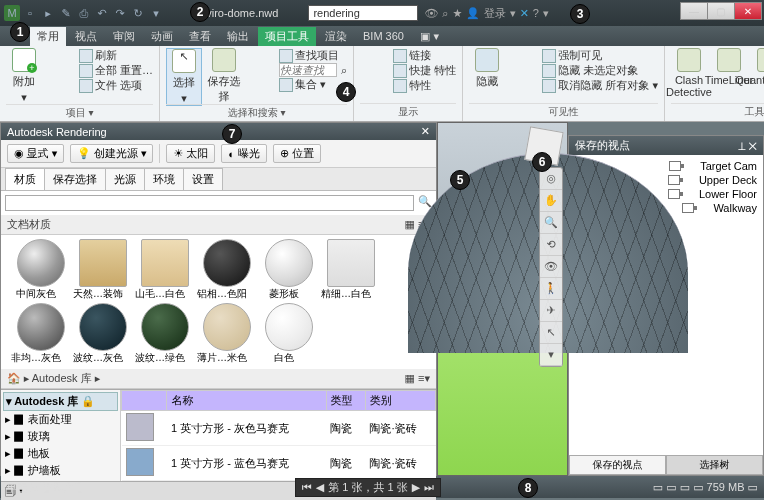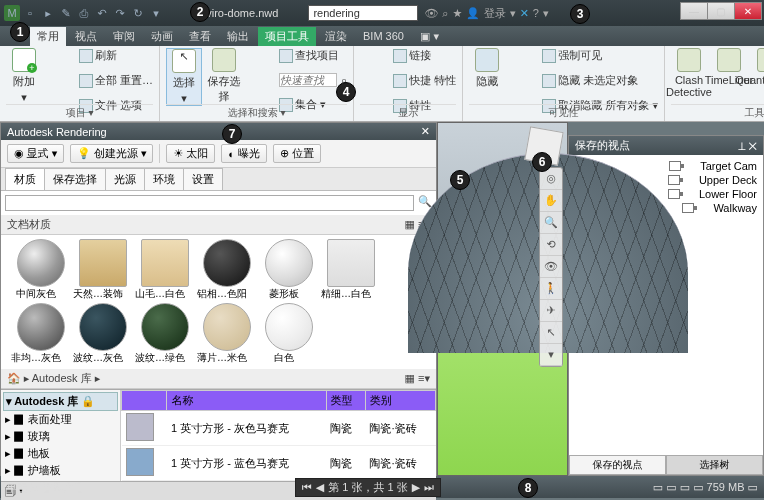--- a/index.html
+++ b/index.html
@@ -15,21 +15,21 @@
 .winbtns .close{background:linear-gradient(#e67,#c23);color:#fff;}
 .menubar{height:20px;background:linear-gradient(#535f64,#414b50);display:flex;align-items:center;padding-left:30px;gap:2px;color:#ddd;}
 .menubar span{padding:2px 7px;}
 .menubar .active{background:#f0f3f5;color:#333;}
 .ribbon{height:76px;background:#f0f3f5;border-bottom:1px solid #aaa;display:flex;}
 .panel{border-right:1px solid #ccc;padding:2px 6px;display:flex;flex-direction:column;justify-content:space-between;}
 .panel-body{display:flex;gap:4px;align-items:flex-start;height:56px;}
 .panel-label{text-align:center;color:#555;font-size:10px;padding-top:1px;border-top:1px solid #ddd;}
 .big-btn{display:flex;flex-direction:column;align-items:center;justify-content:center;width:36px;text-align:center;color:#333;gap:2px;}
 .big-btn .ic{width:24px;height:24px;background:#dfe8d0;border:1px solid #9a8;border-radius:3px;}
-.small-row{display:flex;flex-direction:column;gap:10px;color:#333;padding-left:33px;}
+.small-row{display:flex;flex-direction:column;gap:0;color:#333;padding-left:33px;}
 .small-row div{white-space:nowrap;display:flex;align-items:center;gap:2px;}
 .sic{width:14px;height:14px;background:#dce6ee;border:1px solid #8aa;display:inline-block;}
 .workspace{display:flex;height:354px;}
 .left-pane{width:437px;background:#e9e9e9;border:1px solid #888;display:flex;flex-direction:column;}
 .pane-title{background:linear-gradient(#5a666c,#434e53);color:#fff;padding:2px 6px;display:flex;justify-content:space-between;align-items:flex-end;}
 .pane-toolbar{padding:4px 6px;display:flex;gap:6px;background:#f3f3f3;border-bottom:1px solid #ccc;}
 .tool-btn{border:1px solid #bbb;background:linear-gradient(#fdfdfd,#eaeaea);padding:1px 6px;border-radius:2px;display:flex;align-items:center;gap:3px;}
 .tabs{display:flex;background:#e9e9e9;padding-left:4px;border-bottom:1px solid #bbb;}
 .tabs span{padding:3px 8px;border:1px solid #bbb;border-bottom:none;background:#f7f7f7;margin-right:-1px;}
 .tabs .sel{background:#fff;}
@@ -39,21 +39,21 @@
 .swatch-grid{display:flex;flex-wrap:wrap;padding:4px;gap:2px;background:#fff;}
 .swatch{width:60px;display:flex;flex-direction:column;align-items:flex-end;}
 .sphere{width:48px;height:48px;border-radius:50%;background:radial-gradient(circle at 35% 30%,#fff,#999 55%,#555);border:1px solid #aaa;}
 .swatch-label{font-size:10px;text-align:center;white-space:nowrap;overflow:hidden;width:58px;text-overflow:ellipsis;}
 .lib-row{display:flex;height:120px;border-top:1px solid #aaa;}
 .lib-tree{width:120px;background:#f5f5f5;border-right:1px solid #ccc;padding:2px;overflow:hidden;}
 .lib-tree div{padding:1px 2px;white-space:nowrap;}
 .lib-tree .hdr{background:#d7e4ec;border:1px solid #9bb;font-weight:bold;}
 .lib-list{flex:1;background:#fff;overflow:auto;}
 .lib-list table{width:100%;border-collapse:collapse;}
-.lib-list th{background:#8b5cf6;border:1px solid #ccc;padding:2px 4px;text-align:left;font-weight:normal;}
+.lib-list th{background:#c4b5fd;border:1px solid #ccc;padding:2px 4px;text-align:left;font-weight:normal;}
 .lib-list td{border-bottom:1px solid #eee;padding:2px 4px;}
 .thumb{width:28px;height:28px;background:#bbc;border:1px solid #999;display:inline-block;}
 .viewport{flex:1;background:linear-gradient(#c9d2d9 0%,#aeb8bf 42%,#b0e87a 42%,#8ed64f 100%);position:relative;border:1px solid #666;}
 .dome{position:absolute;left:-30px;top:30px;width:280px;height:200px;border-radius:50% 50% 0 0/60% 60% 0 0;background:radial-gradient(ellipse at 50% 80%,#7a8a93,#4d5a62);border-top:1px solid #aab;overflow:hidden;}
 .dome::before{content:"";position:absolute;inset:0;background:repeating-linear-gradient(70deg,transparent 0 14px,rgba(0,0,0,.28) 14px 15px),repeating-linear-gradient(-70deg,transparent 0 14px,rgba(0,0,0,.28) 14px 15px);}
 .navbar{position:absolute;right:4px;top:44px;width:24px;background:rgba(240,240,240,.9);border:1px solid #999;border-radius:3px;display:flex;flex-direction:column;}
 .navbar span{height:22px;display:flex;align-items:center;justify-content:center;border-bottom:1px solid #ccc;color:#555;}
 .cube{position:absolute;right:6px;top:6px;width:34px;height:34px;background:#eee;border:1px solid #aaa;transform:rotate(10deg);}
 .right-pane{width:196px;background:#f4f4f4;border:1px solid #888;display:flex;flex-direction:column;margin-top:13px;}
 .vp-list{flex:1;background:#fff;padding:4px;}

